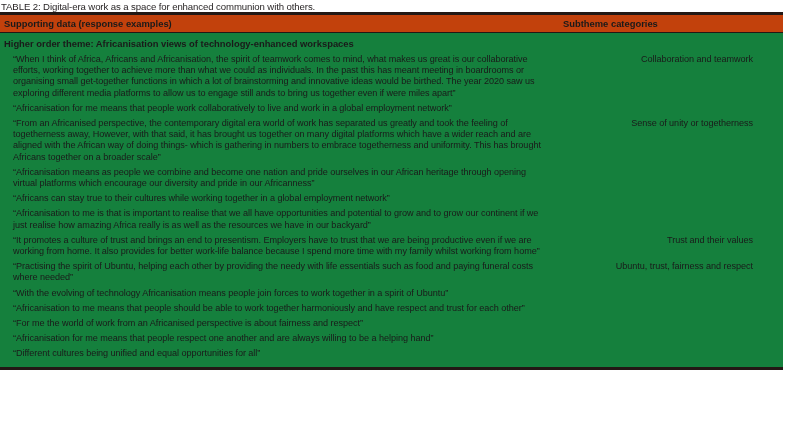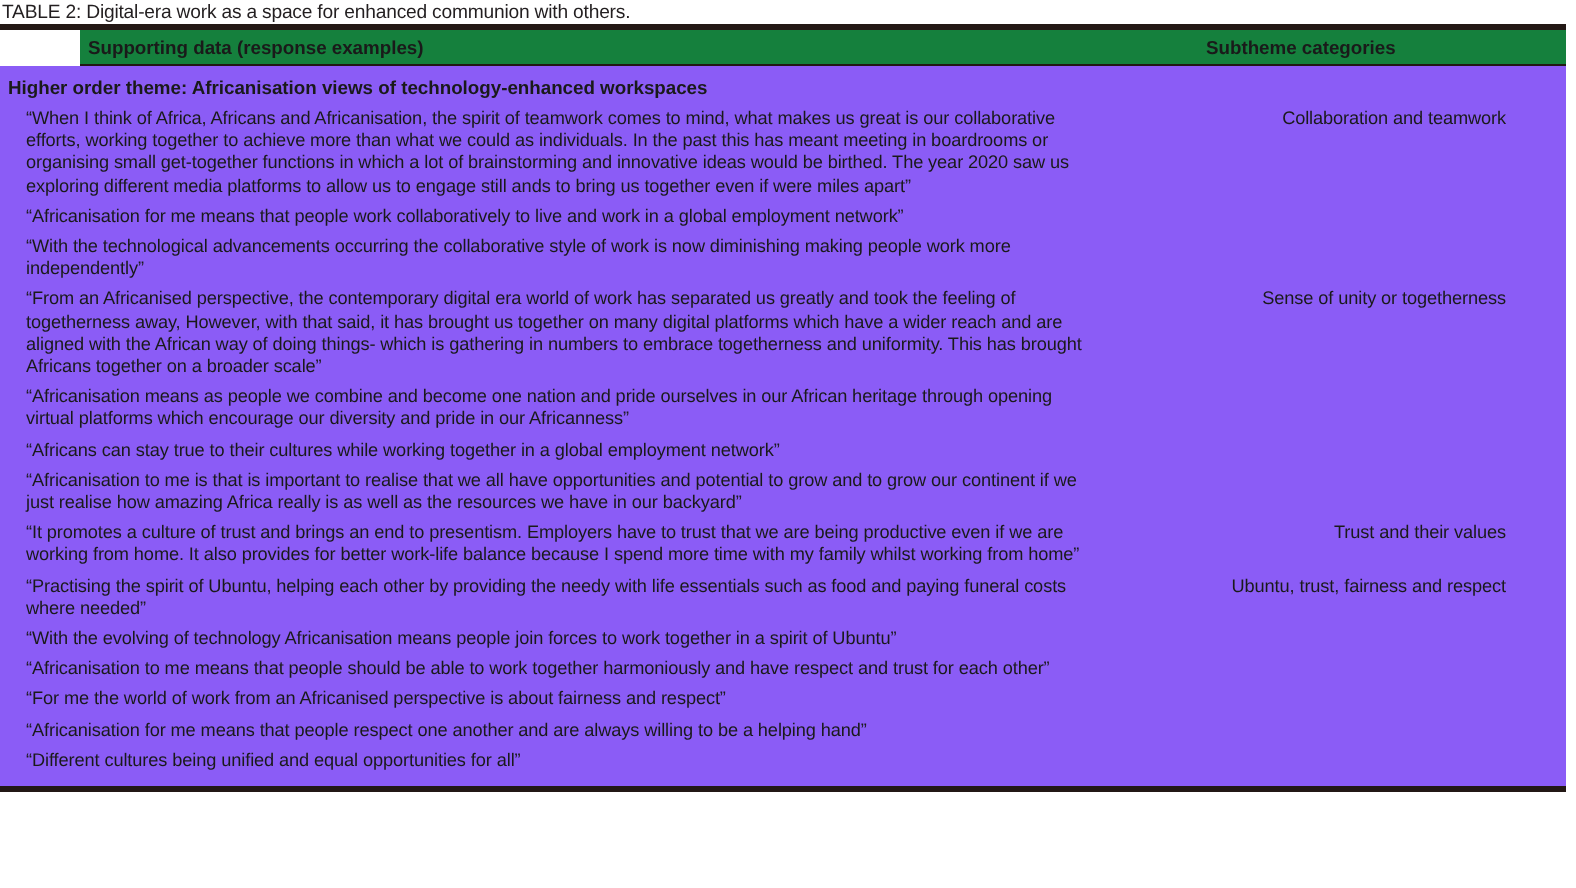--- a/index.html
+++ b/index.html
@@ -1,23 +1,23 @@
 <!DOCTYPE html>
 <html><head>
 <meta charset="utf-8">
 <style>
   html, body { margin: 0; padding: 0; background: #ffffff; }
   body { width: 788px; height: 444px; overflow: hidden; font-family: "Liberation Sans", sans-serif; color: #1a1a1a; }
   .caption { position: absolute; left: 1px; top: 1px; font-size: 9.6px; line-height: 11px; letter-spacing: -0.1px; color: #231f20; white-space: nowrap; }
   .table-wrap { position: absolute; left: 0; top: 12px; width: 783px; }
   .rule-top { height: 3px; background: #231815; }
-  .header { display: flex; height: 17px; background: #15803d; font-weight: bold; font-size: 9.4px; line-height: 17px; border-bottom: 1px solid #231815; margin-left: 40px; }
+  .header { display: flex; height: 17px; background: #c2410c; font-weight: bold; font-size: 9.4px; line-height: 17px; border-bottom: 1px solid #231815; }
   .col1 { width: 548px; box-sizing: border-box; padding-left: 4px; }
   .col2 { flex: 1; box-sizing: border-box; padding-left: 15px; }
-  .body { background: #8b5cf6; padding-bottom: 3px; }
+  .body { background: #15803d; padding-bottom: 3px; }
   .theme { font-weight: bold; font-size: 9.4px; line-height: 12px; padding: 5px 0 4px 4px; }
   .row { display: flex; font-size: 9.1px; line-height: 11.2px; letter-spacing: -0.05px; }
   .quotes { width: 548px; box-sizing: border-box; padding-left: 13px; padding-right: 4px; }
   .quote { margin: 0 0 4px 0; }
   .sub { flex: 1; box-sizing: border-box; padding-left: 15px; padding-right: 30px; text-align: right; }
   .rule-bottom { height: 3px; background: #231815; }
 </style>
 </head>
 <body>
 
@@ -29,21 +29,20 @@
     <div class="col1">Supporting data (response examples)</div>
     <div class="col2">Subtheme categories</div>
   </div>
   <div class="body">
     <div class="theme">Higher order theme: Africanisation views of technology-enhanced workspaces</div>
 
     <div class="row">
       <div class="quotes">
         <p class="quote">“When I think of Africa, Africans and Africanisation, the spirit of teamwork comes to mind, what makes us great is our collaborative efforts, working together to achieve more than what we could as individuals. In the past this has meant meeting in boardrooms or organising small get-together functions in which a lot of brainstorming and innovative ideas would be birthed. The year 2020 saw us exploring different media platforms to allow us to engage still ands to bring us together even if were miles apart”</p>
         <p class="quote">“Africanisation for me means that people work collaboratively to live and work in a global employment network”</p>
-        <p class="quote">“With the technological advancements occurring the collaborative style of work is now diminishing making people work more independently”</p>
       </div>
       <div class="sub">Collaboration and teamwork</div>
     </div>
 
     <div class="row">
       <div class="quotes">
         <p class="quote">“From an Africanised perspective, the contemporary digital era world of work has separated us greatly and took the feeling of togetherness away, However, with that said, it has brought us together on many digital platforms which have a wider reach and are aligned with the African way of doing things- which is gathering in numbers to embrace togetherness and uniformity. This has brought Africans together on a broader scale”</p>
       </div>
       <div class="sub">Sense of unity or togetherness</div>
     </div>

